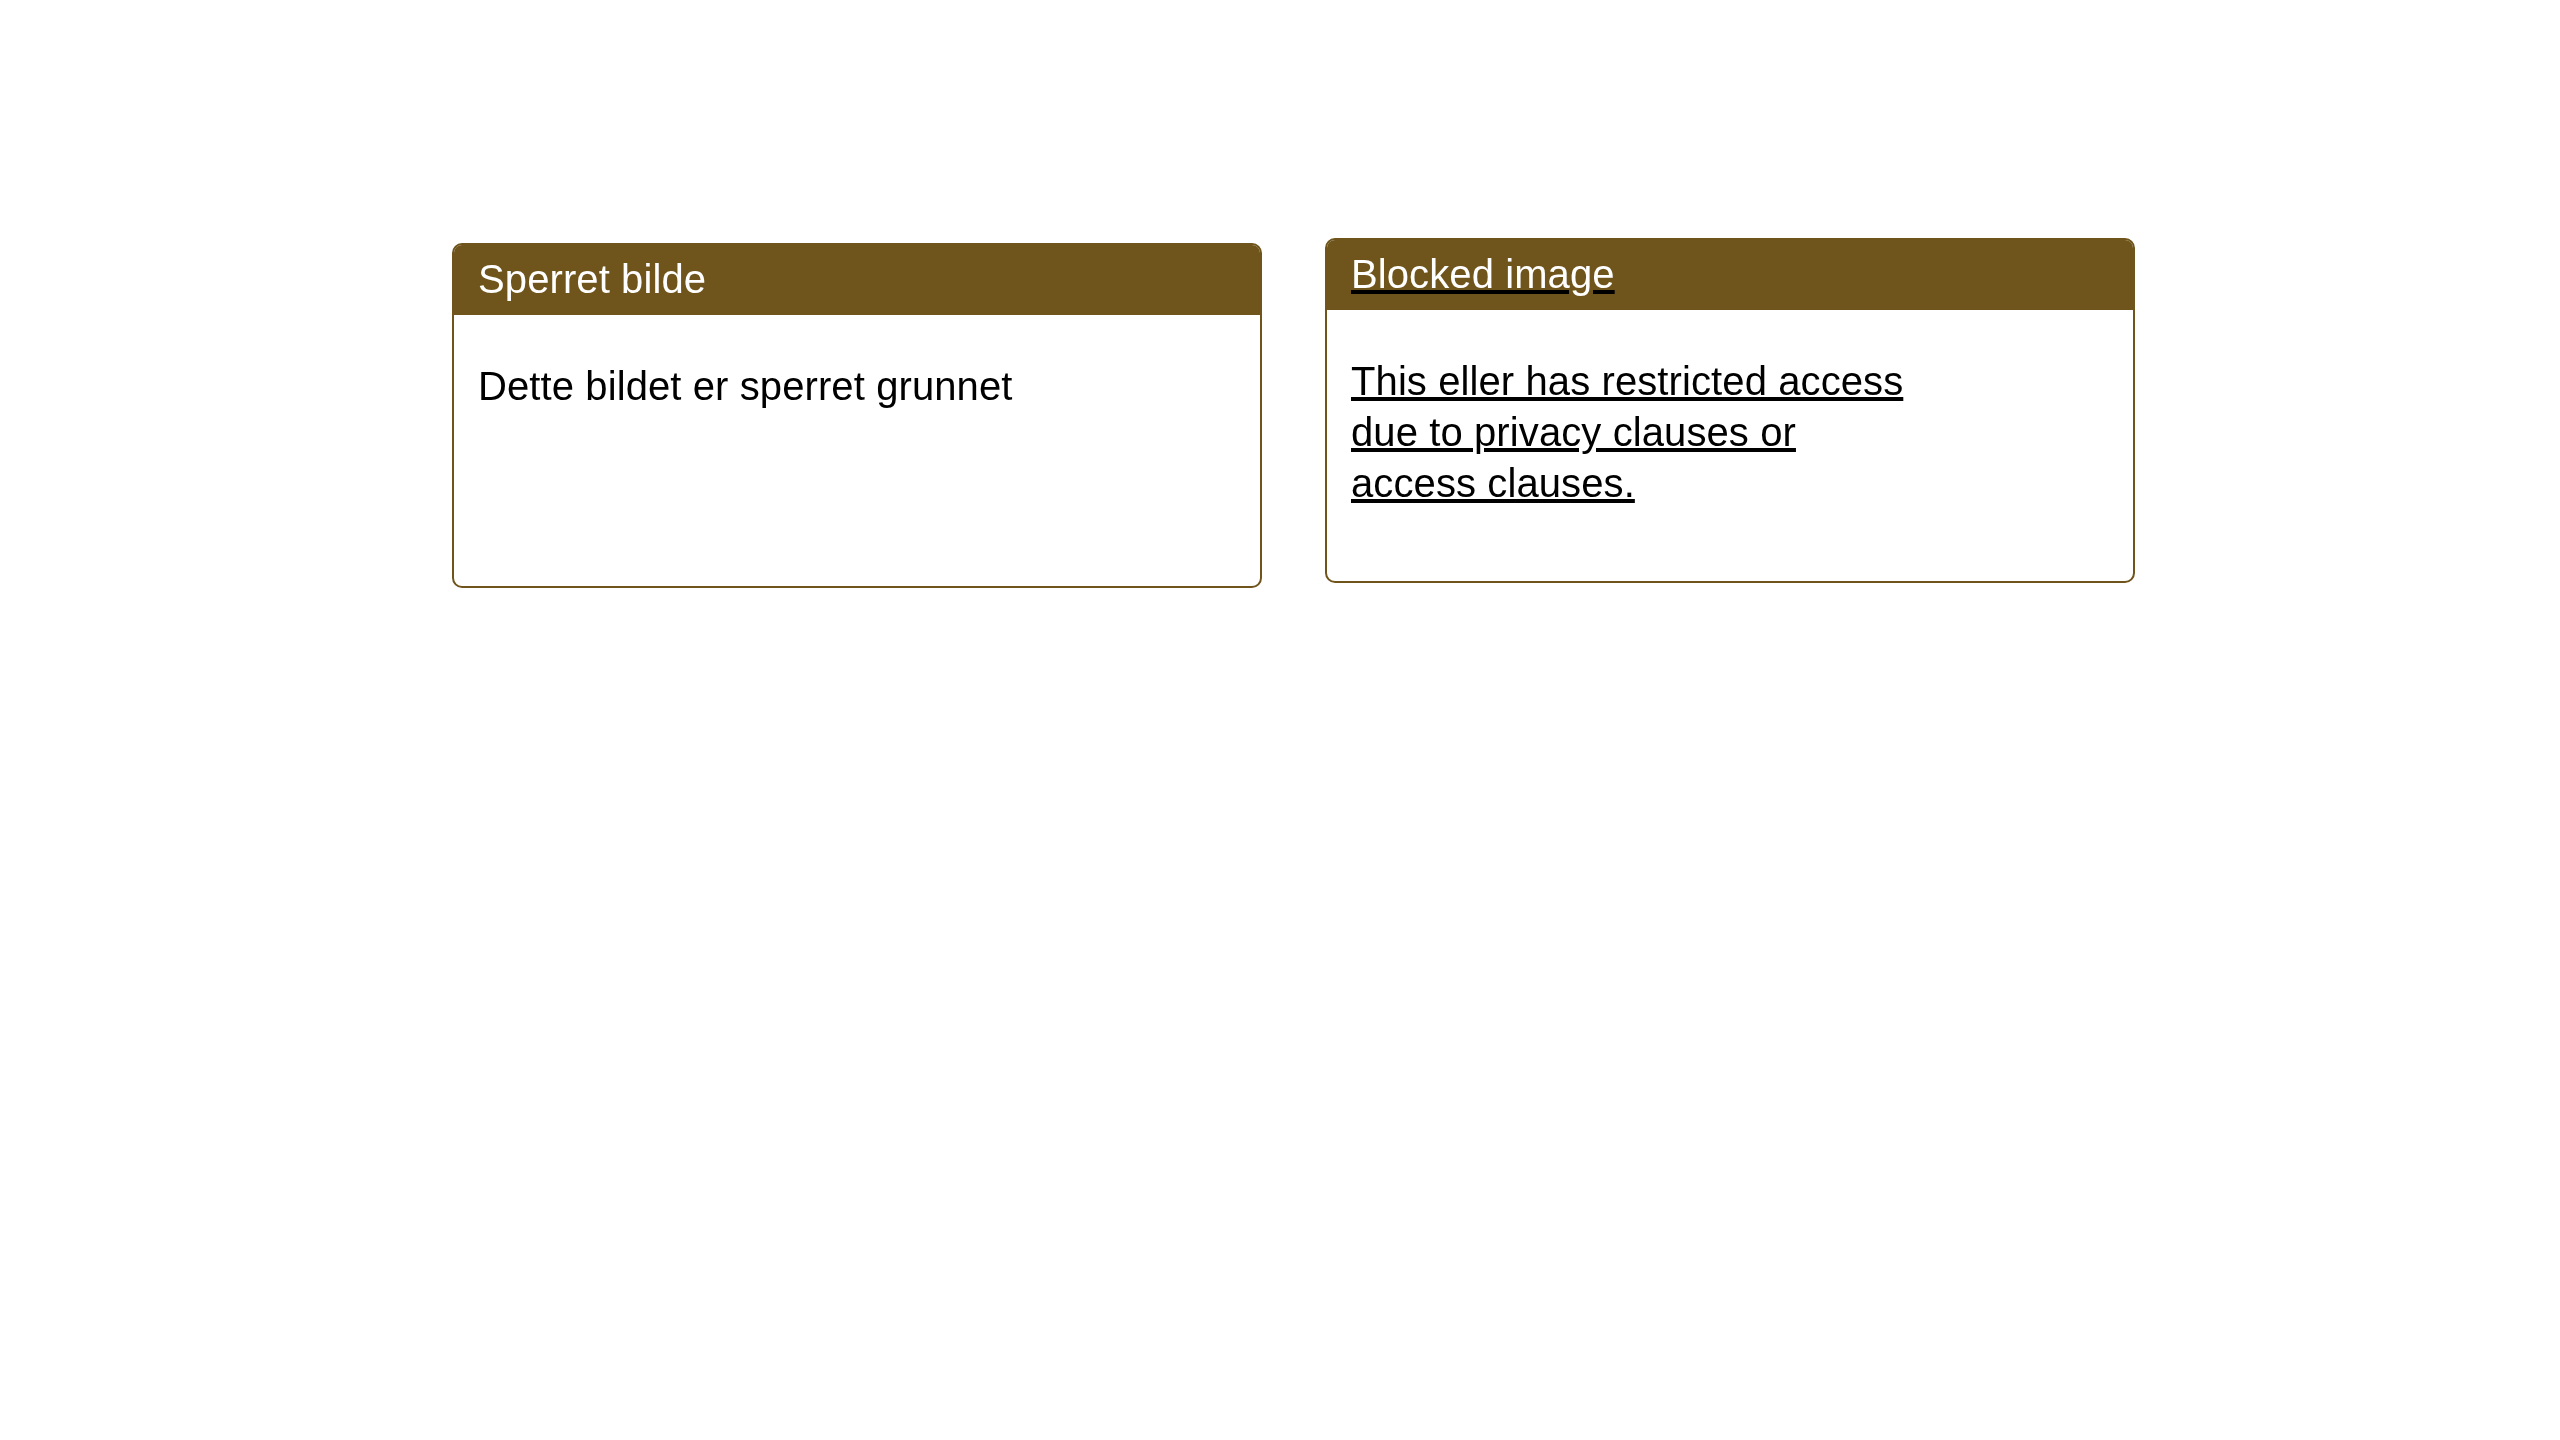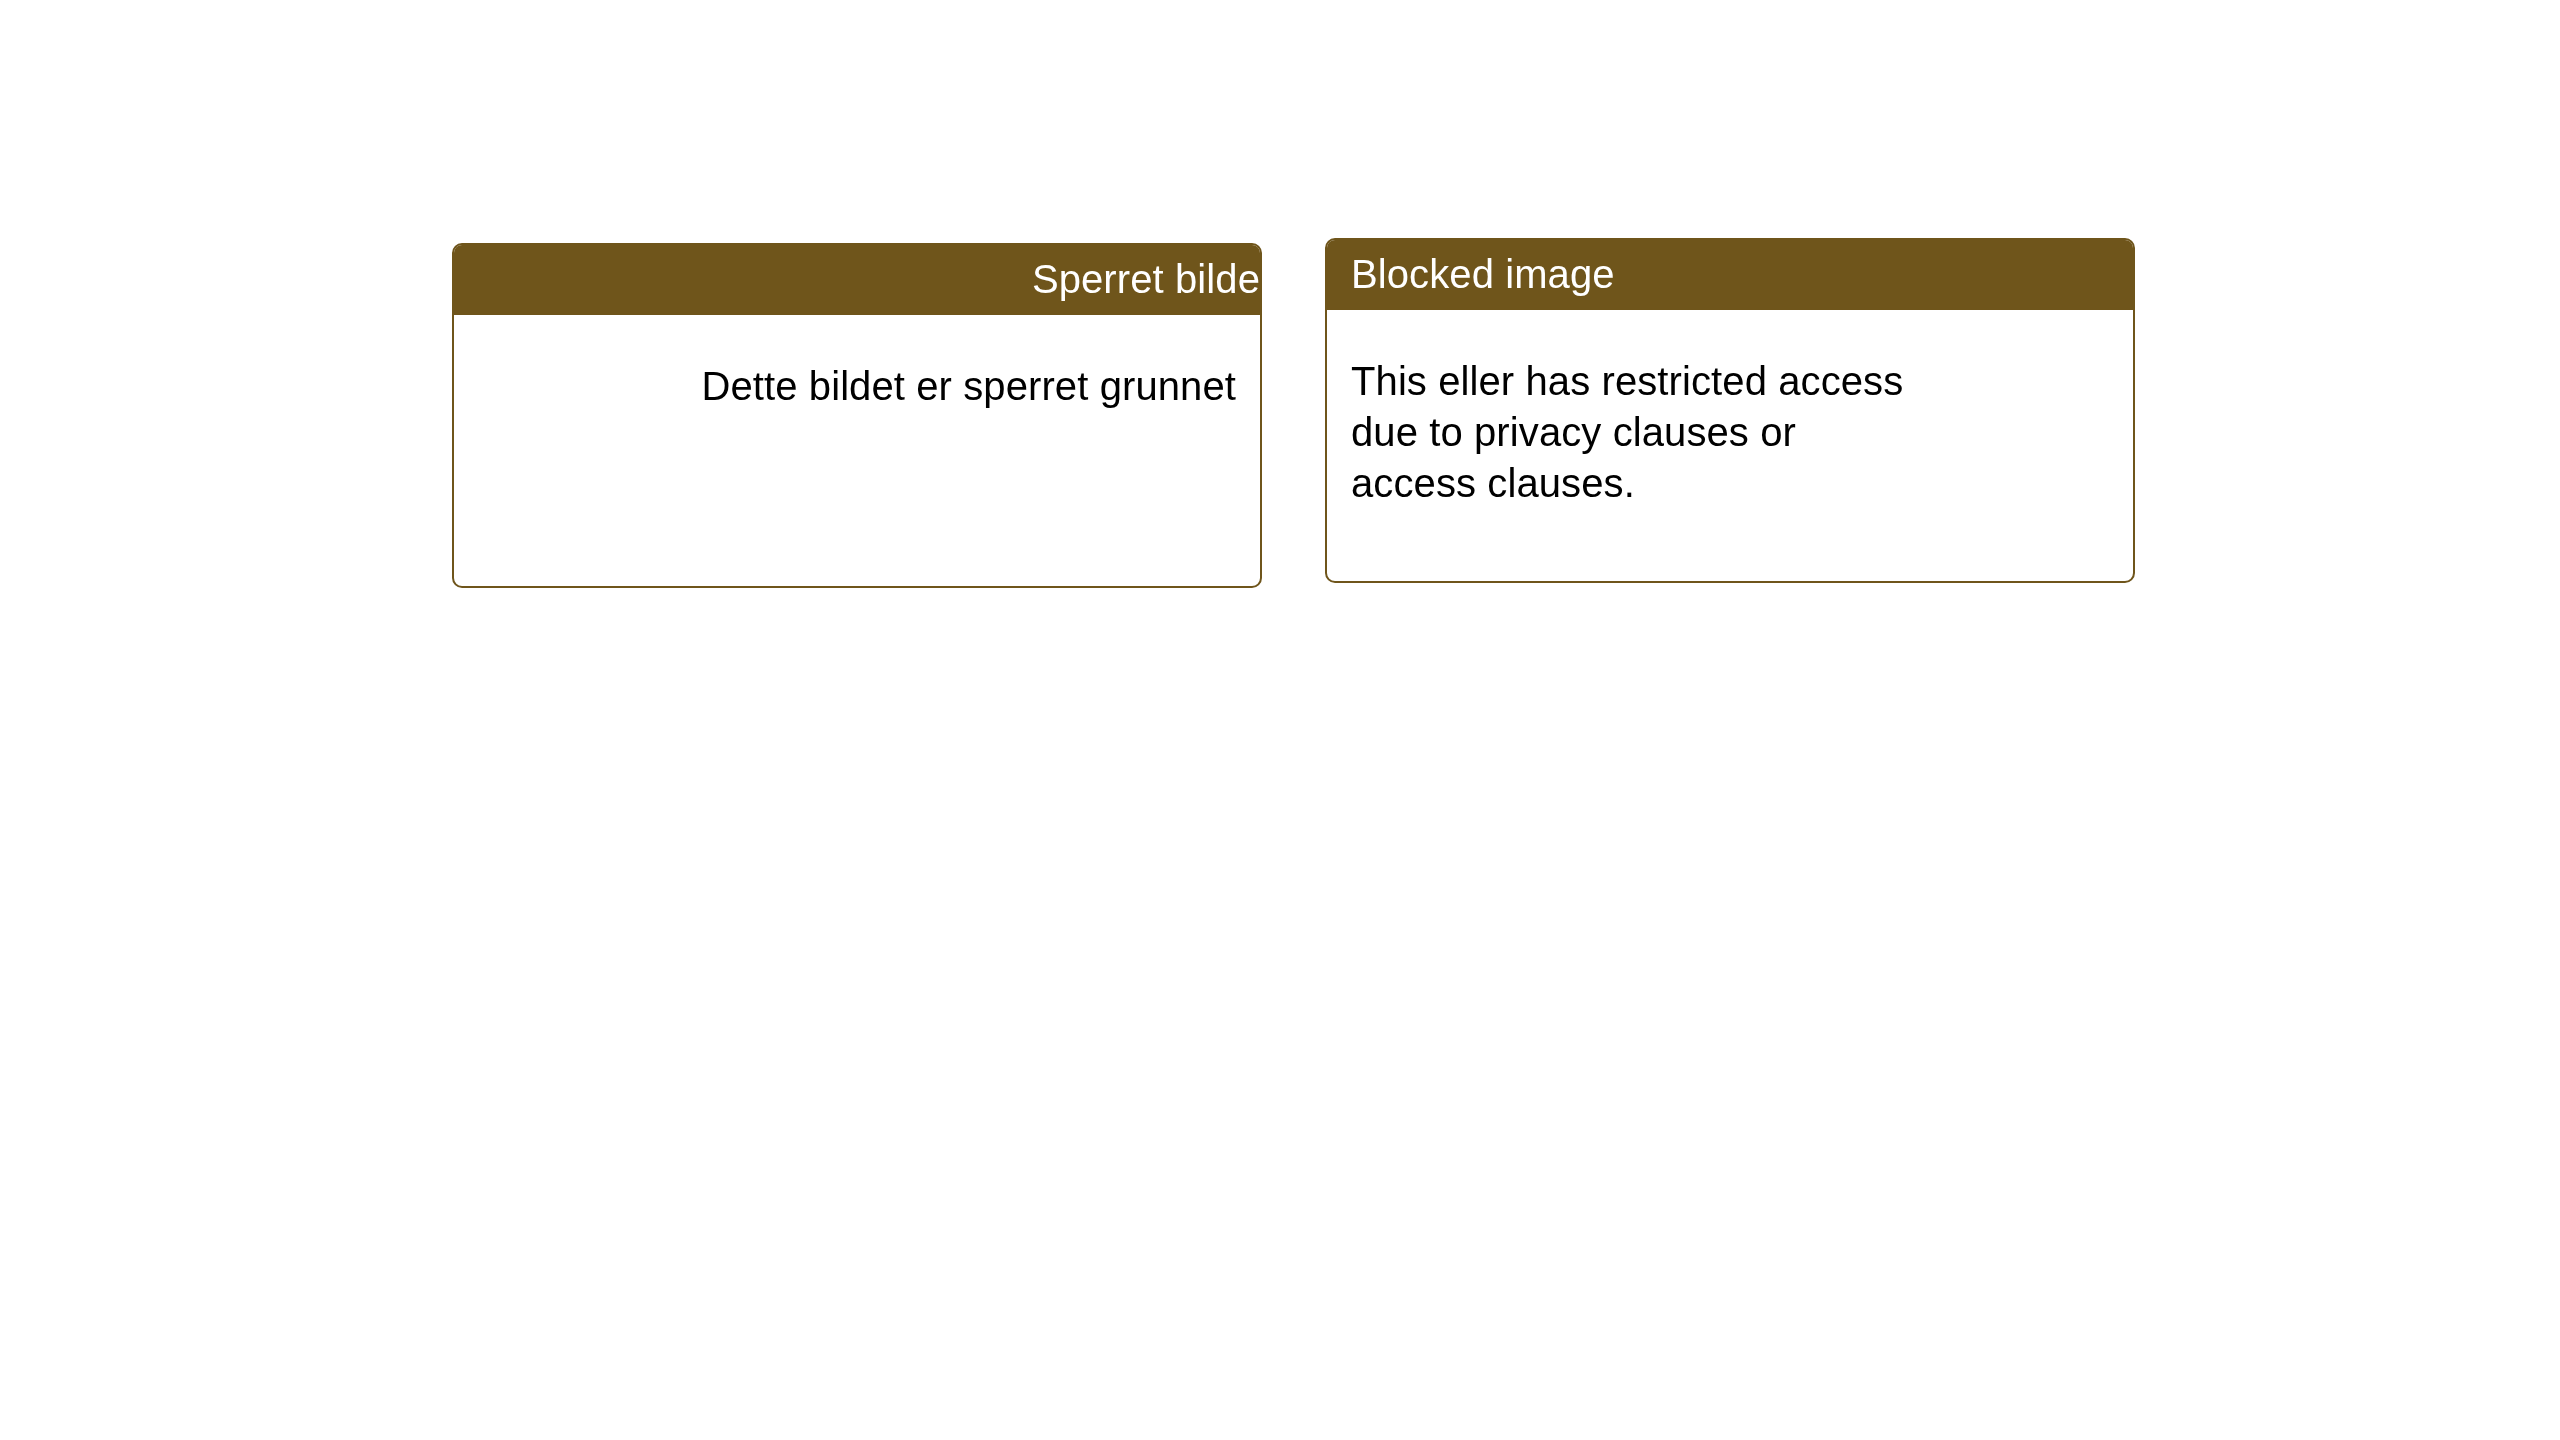--- a/index.html
+++ b/index.html
@@ -26,27 +26,27 @@
     background: #ffffff;
     border: 2px solid #6f551b;
     border-radius: 10px;
     overflow: hidden;
   }
   .notice-card.card-no {
     left: 452px;
     top: 243px;
     width: 810px;
     height: 345px;
-    text-align: right;
   }
   .notice-card.card-en {
     left: 1325px;
     top: 238px;
     width: 810px;
     height: 345px;
+    text-decoration: underline;
   }
   .card-header {
     background: #6f551b;
     color: #ffffff;
     font-size: 40px;
     line-height: 1.0;
     padding: 14px 0 16px 24px;
     letter-spacing: 0.1px;
     white-space: nowrap;
   }

